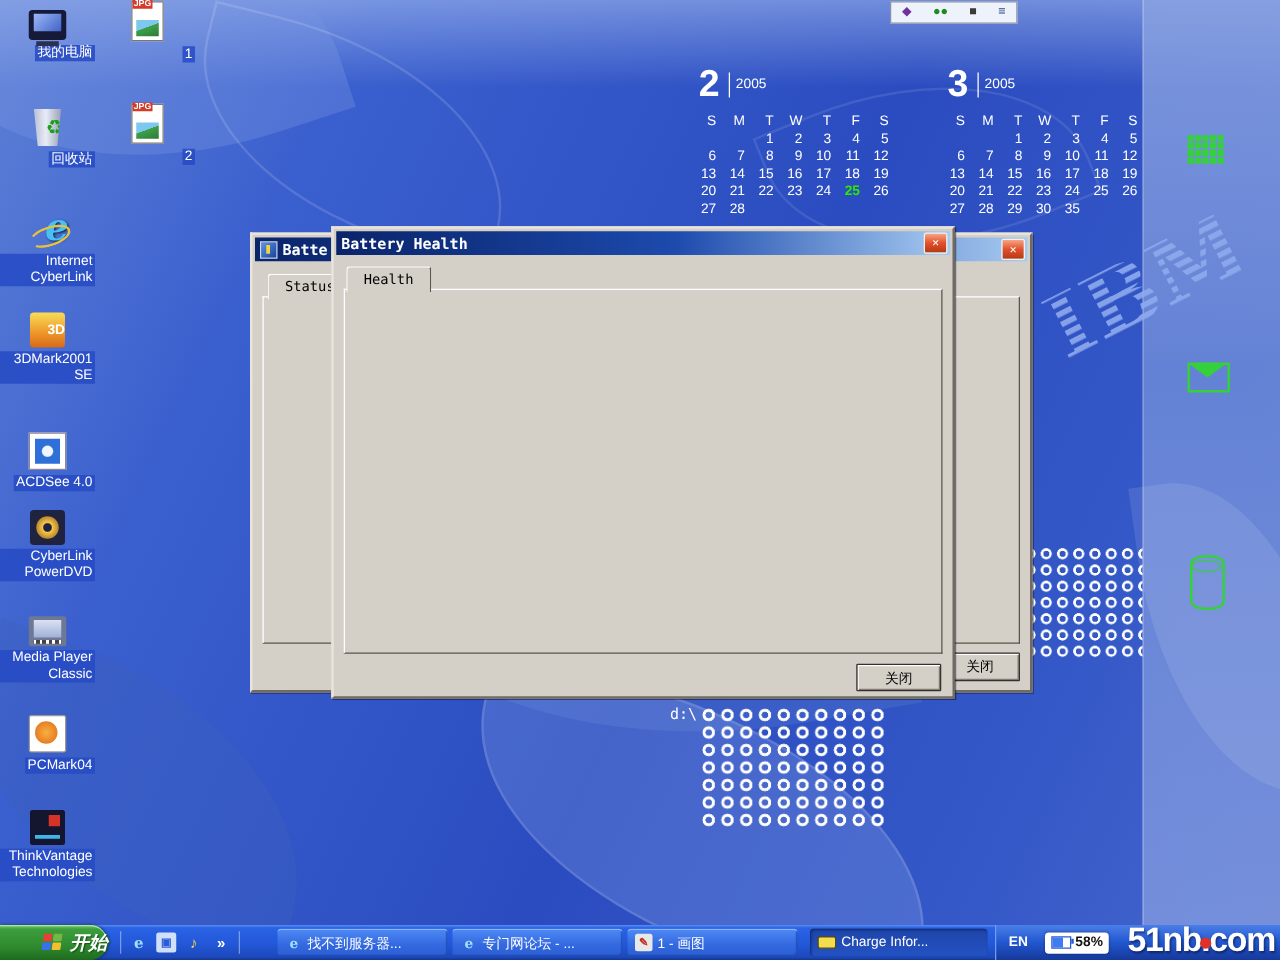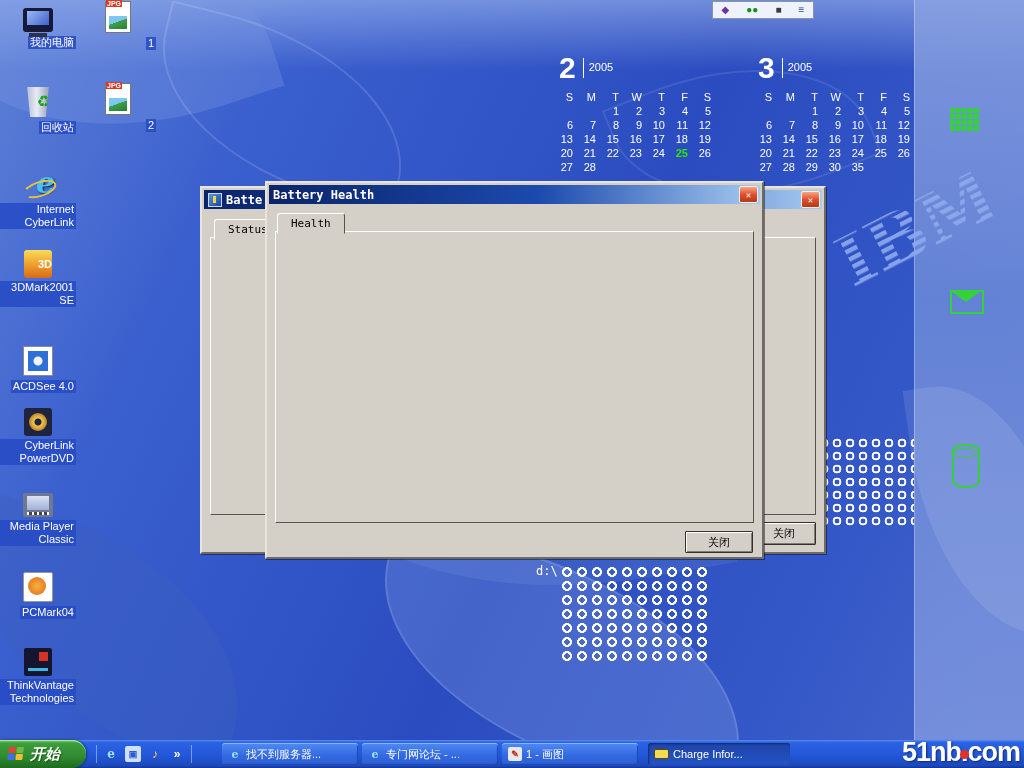--- a/index.html
+++ b/index.html
@@ -108,21 +108,21 @@
   .batt-glyph{position:absolute;width:20px;height:11px;background:linear-gradient(180deg,#f4dc50,#cfa818);
     border:1px solid #5a4a10;}
   .batt-glyph:after{content:"";position:absolute;right:-4px;top:2px;width:3px;height:5px;background:#5a4a10;}
   .swatch{position:absolute;width:20px;height:18px;background:#00d400;border:1px solid #222;}
   
   .taskbar{position:absolute;left:0;bottom:0;width:1024px;height:28px;z-index:30;
     background:linear-gradient(180deg,#5a8ef2 0%,#2a63e4 8%,#2257d8 55%,#1c49bb 92%,#13368f 100%);}
   .startbtn{position:absolute;left:0;top:0;height:28px;width:86px;border-radius:0 14px 14px 0;
     background:linear-gradient(180deg,#7ed06e 0%,#3d9e3d 12%,#2f8b2f 60%,#1e6b1e 100%);
     box-shadow:inset 0 1px 0 #a8e898, 1px 0 3px rgba(0,0,0,.4);
-    display:flex;align-items:center;gap:5px;padding-left:8px;box-sizing:border-box;cursor:pointer;}
+    display:flex;align-items:center;gap:5px;padding-left:8px;box-sizing:border-box;cursor:pointer;justify-content:flex-end;}
   .startbtn .label{color:#fff;font-weight:bold;font-style:italic;font-size:15px;text-shadow:1px 1px 1px #155515;}
   .flag{width:17px;height:15px;display:grid;grid-template-columns:7px 7px;grid-auto-rows:6px;gap:1px;transform:skewX(-8deg);}
   .flag i{display:block;border-radius:1px;}
   .ql{position:absolute;left:96px;top:3px;height:22px;display:flex;align-items:center;gap:6px;color:#fff;}
   .ql .qico{width:16px;height:16px;border-radius:2px;display:flex;align-items:center;justify-content:center;
     font:bold 12px "DejaVu Serif",serif;cursor:pointer;}
   .ql .sep{width:1px;height:18px;background:rgba(255,255,255,.4);}
   .taskbtn{position:absolute;top:3px;height:22px;border-radius:3px;cursor:pointer;
     background:linear-gradient(180deg,#4f8af4,#3268e0 60%,#2d5ed2);
     box-shadow:inset 0 1px 0 #8ab4ff,inset -1px -1px 1px #1c48b0;
@@ -439,18 +439,25 @@
   </div>
   <div class="taskbtn" style="left:502px;width:136px;">
     <span class="tico" style="background:#e8e8e8;color:#c03020;font-family:'Liberation Sans',sans-serif;font-size:9px;">✎</span>
     <span>1 - 画图</span>
   </div>
   <div class="taskbtn active" style="left:648px;width:142px;">
     <span class="tico" style="background:#f4dc50;border:1px solid #5a4a10;height:8px;width:13px;flex-basis:13px;"></span>
     <span>Charge Infor...</span>
   </div>
 
+  <div class="tray">
+    <span class="en">EN</span>
+    <span class="battbox">
+      <span class="bicon"></span>
+      <span class="pct">58%</span>
+    </span>
+  </div>
 </div>
 
 <div class="watermark">
   <span class="reddot"></span>
   <span>51nb.com</span>
 </div>
 
 </body></html>

